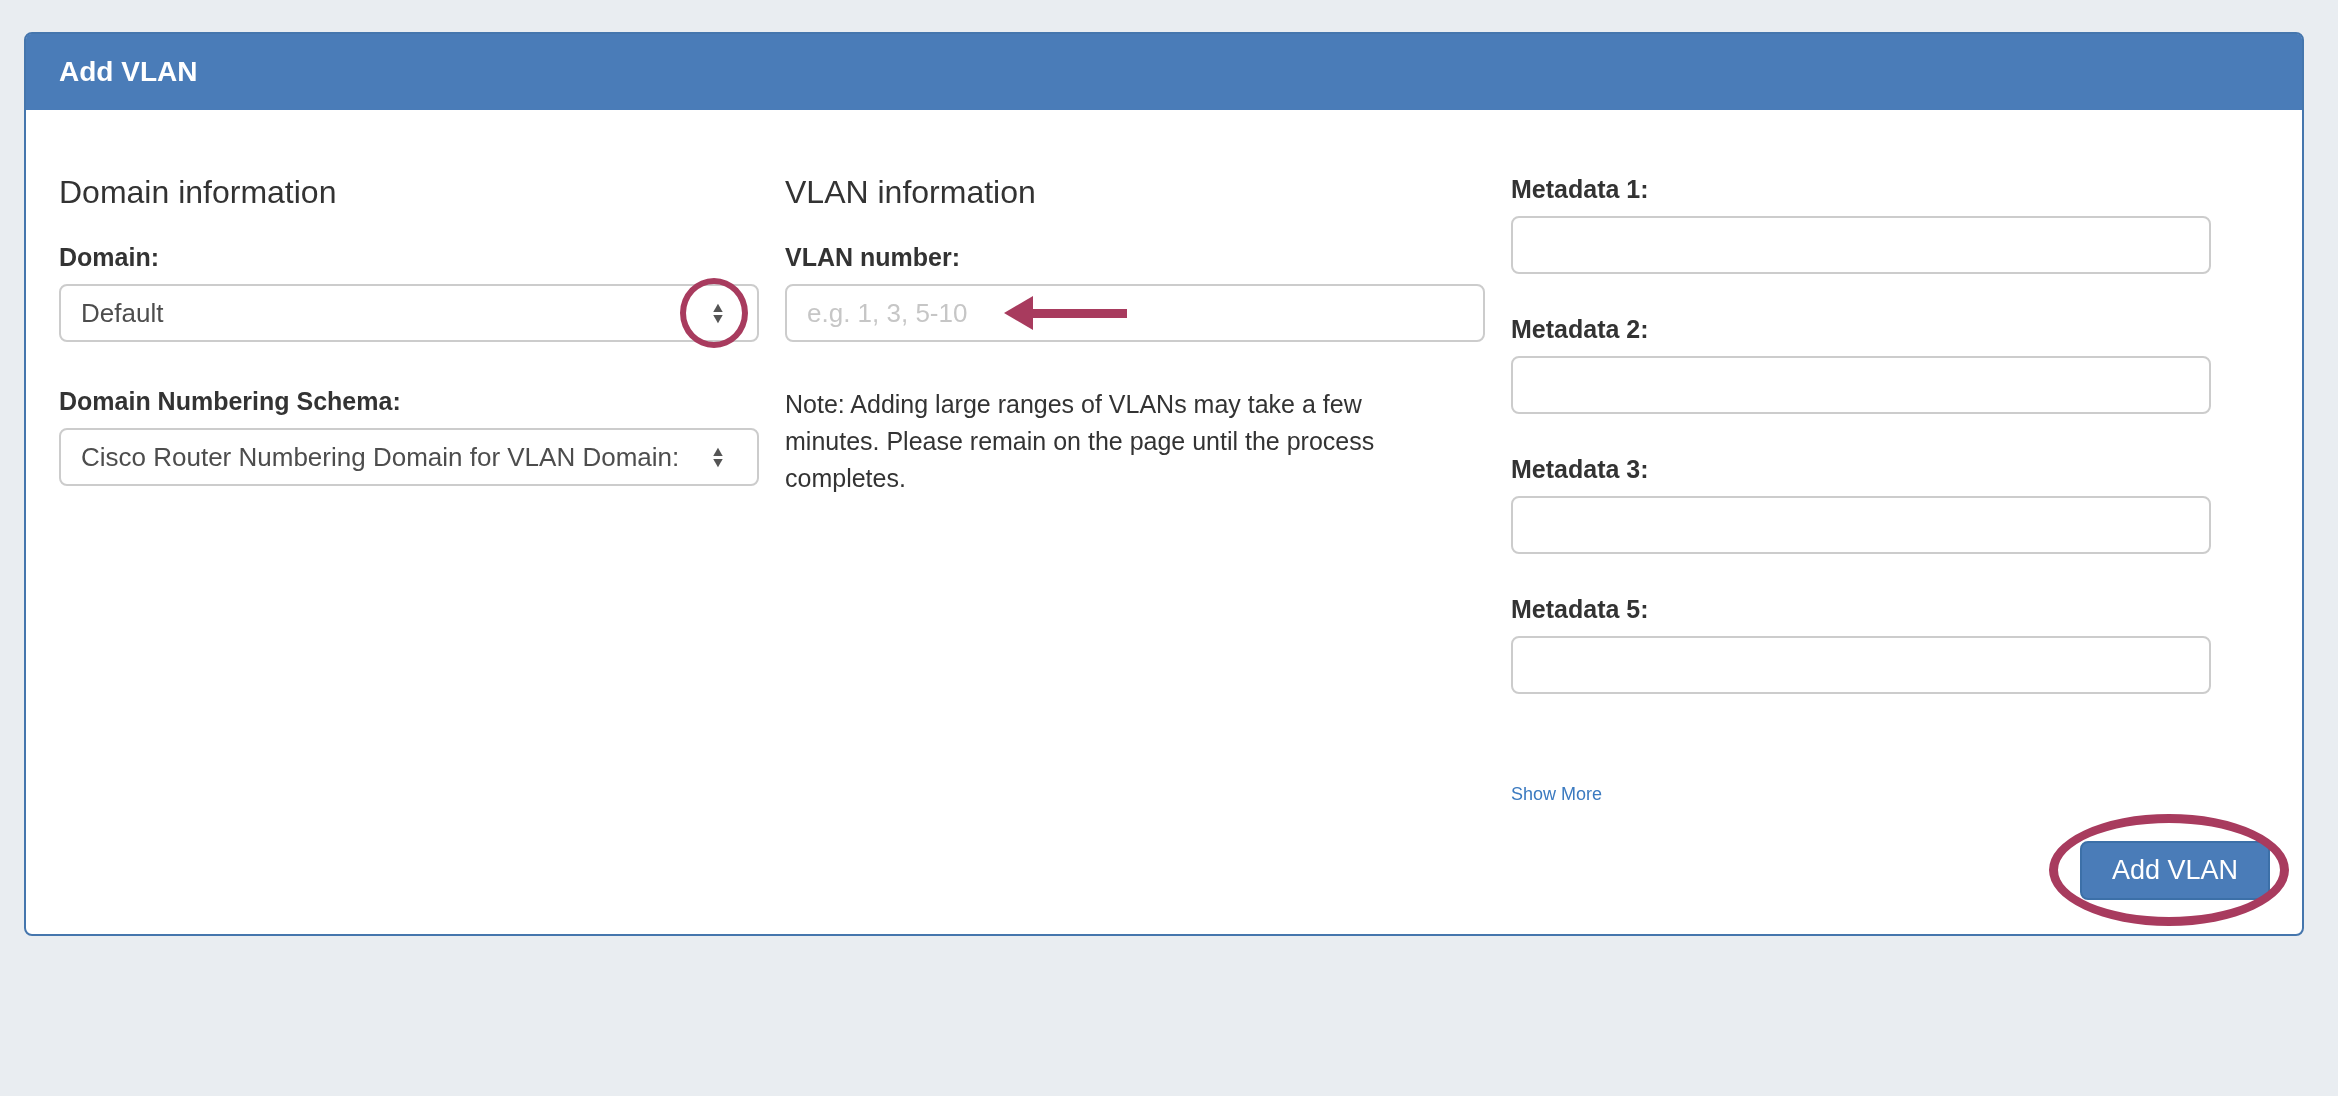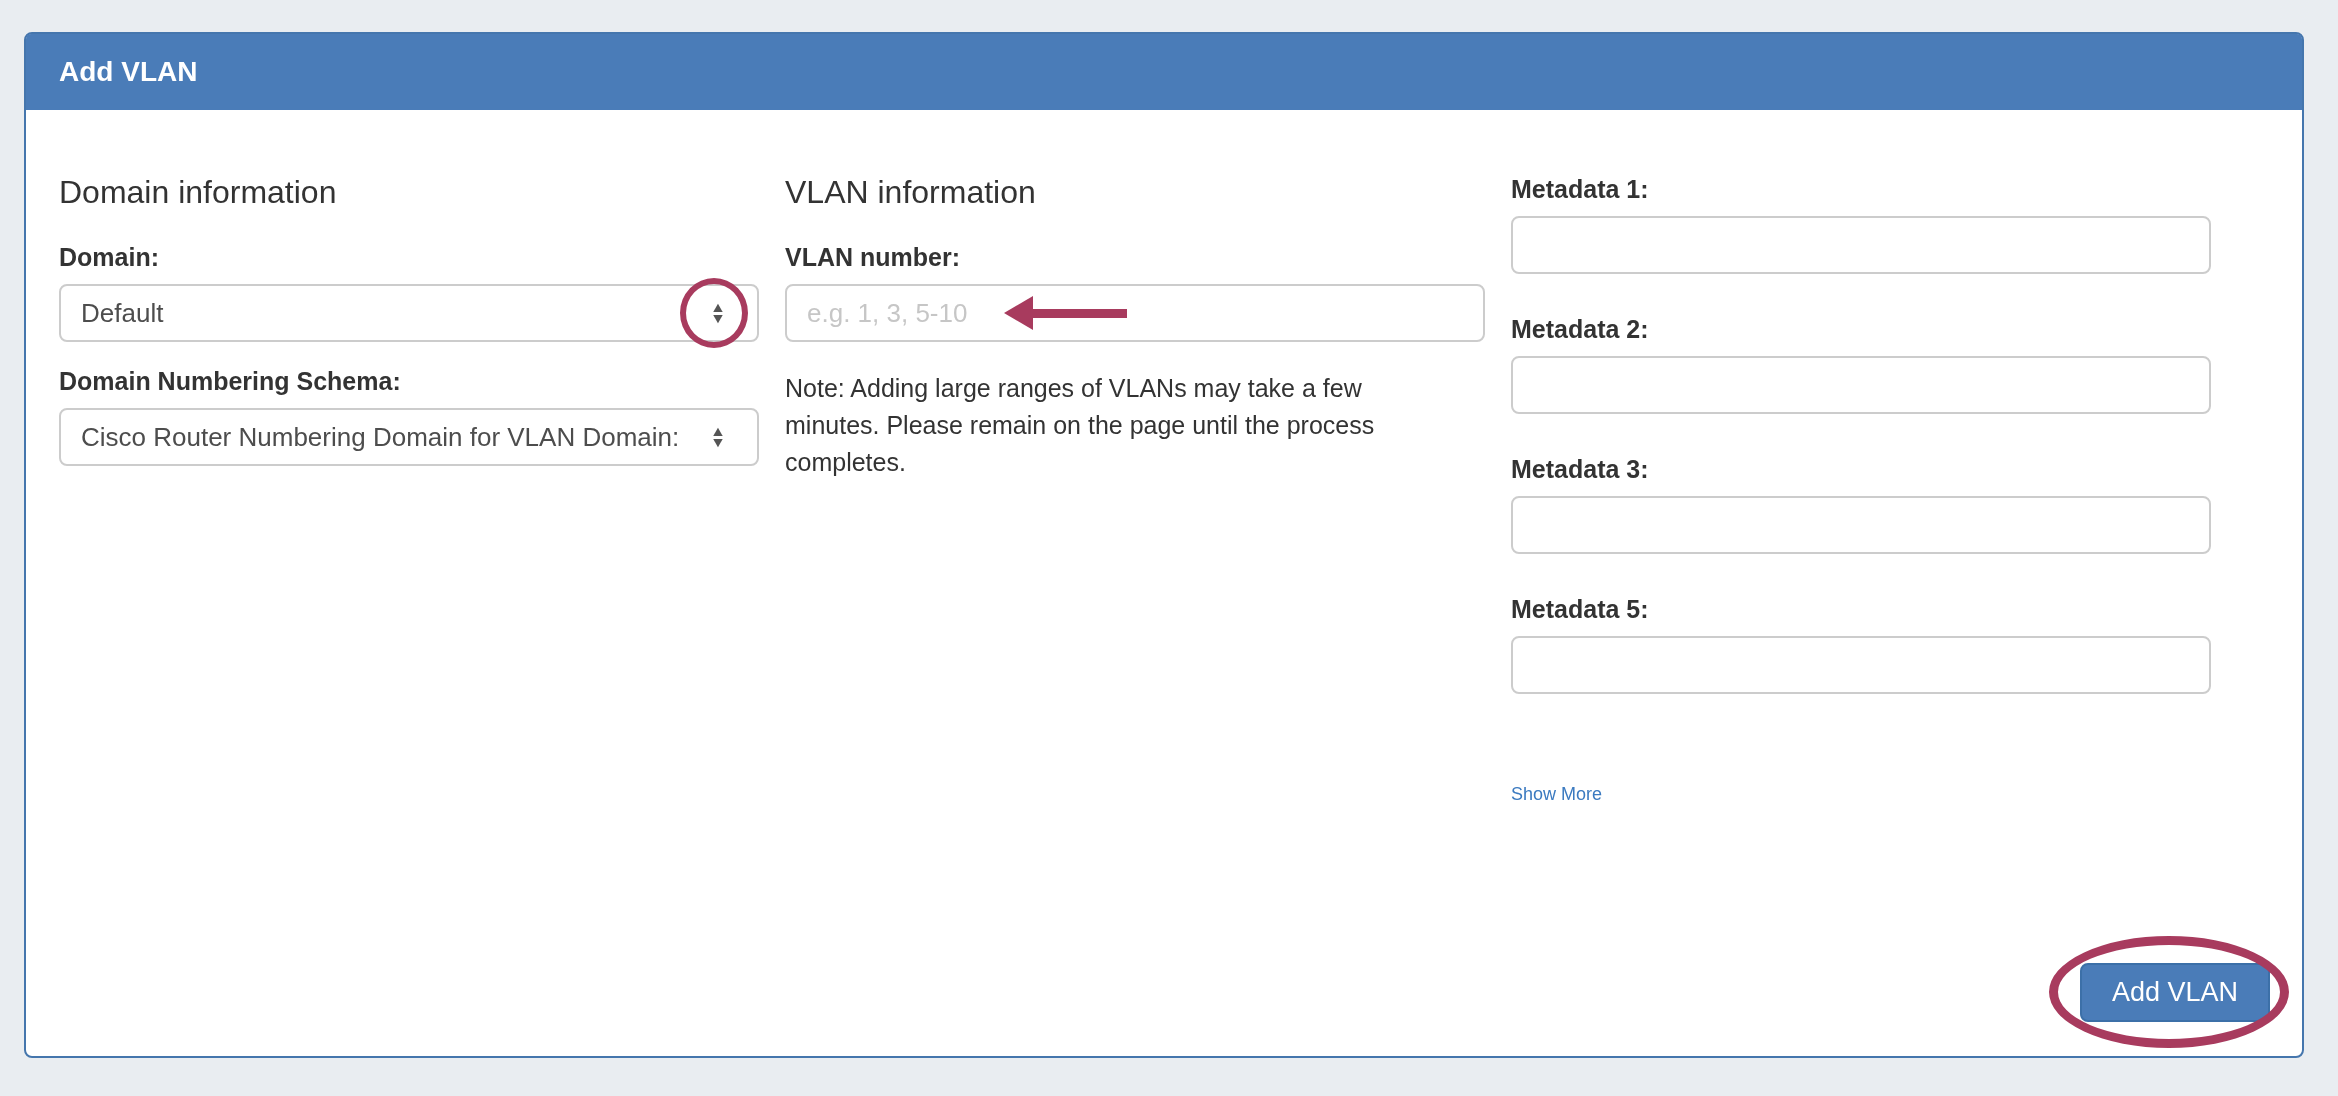--- a/index.html
+++ b/index.html
@@ -29,21 +29,21 @@
   }
   .page {
     position: relative;
     width: 2338px; height: 1096px;
     background: var(--page-bg);
     overflow: hidden;
   }
   .panel {
     position: absolute;
     left: 24px; top: 32px;
-    width: 2280px; height: 1026px;
+    width: 2280px; height: 904px;
     background: var(--panel-bg);
     border: 2px solid var(--panel-border);
     border-radius: 8px;
   }
   .panel-header {
     height: 76px;
     background: var(--header-bg);
     border-radius: 5px 5px 0 0;
     display: flex;
     align-items: center;
@@ -68,21 +68,21 @@
     line-height: 36px;
   }
   .field-label {
     display: block;
     font-size: 25px;
     font-weight: 700;
     color: var(--label-text);
     line-height: 30px;
     margin: 0 0 12px 0;
   }
-  .group { margin-bottom: 24px; }
+  .group { margin-bottom: 44px; }
   .meta-group { margin-bottom: 40px; }
   .control-wrap { position: relative; }
   .select, .text-input {
     width: 100%;
     height: 58px;
     border: 2px solid var(--control-border);
     border-radius: 8px;
     background: #ffffff;
     font-size: 26px;
     color: var(--control-text);

